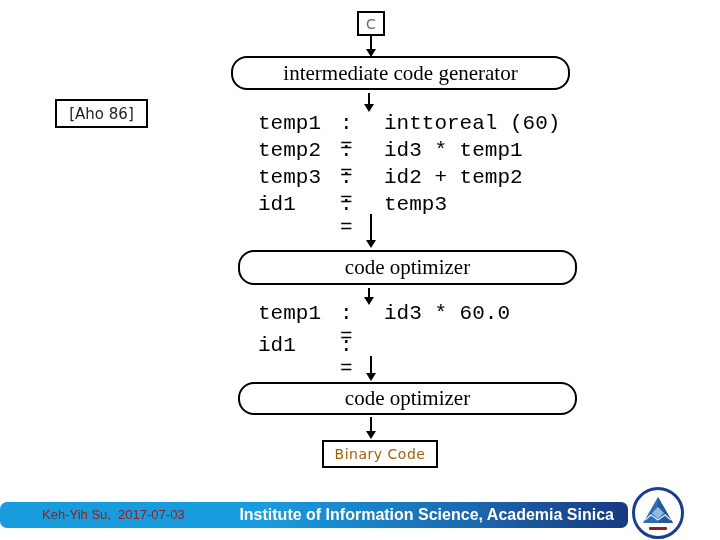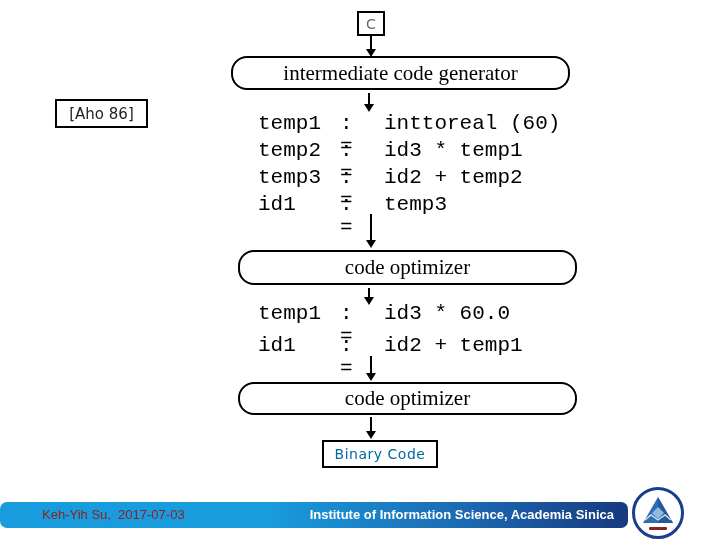--- a/index.html
+++ b/index.html
@@ -12,21 +12,21 @@
        display:flex;align-items:center;justify-content:center;}
   .serif-box{font-family:"Liberation Serif",serif;font-size:21px;color:#000;border-radius:16px;}
   .sans-box{font-family:"DejaVu Sans",sans-serif;}
 
   .c-box{left:357px;top:11px;width:28px;height:25px;font-family:"DejaVu Sans",sans-serif;
          font-size:14px;color:#666;}
   .stage1{left:231px;top:56px;width:339px;height:34px;}
   .aho{left:55px;top:99px;width:93px;height:29px;font-size:15px;color:#222;}
   .stage2{left:238px;top:250px;width:339px;height:35px;}
   .stage3{left:238px;top:382px;width:339px;height:33px;}
-  .binary{left:322px;top:440px;width:116px;height:28px;font-size:14px;color:#0369a1;
+  .binary{left:322px;top:440px;width:116px;height:28px;font-size:14px;color:#a16207;
           letter-spacing:0.5px;}
 
   
   .varrow{position:absolute;width:2px;background:#000;}
   .varrow::after{content:"";position:absolute;bottom:-8px;left:-4px;width:0;height:0;
                  border:5px solid transparent;border-top:8px solid #000;border-bottom:none;}
 
   
   .code{position:absolute;left:258px;font-family:Liberation Mono, monospace;
         font-size:21px;color:#000;}
@@ -35,21 +35,21 @@
   .code2 .code-row{height:32px;}
   .op{word-spacing:8px;}
 
   
   .footer-bar{position:absolute;left:0;top:502px;width:628px;height:26px;
       background:linear-gradient(to right,#199CDE 0%,#199CDE 42%,#1C68B0 75%,#17397F 100%);
       border-radius:7px;}
   .author{position:absolute;left:42px;top:0;height:26px;line-height:26px;
       font-family:"Liberation Sans",sans-serif;font-size:13px;color:#8B2222;white-space:pre;}
   .institute{position:absolute;right:14px;top:0;height:38px;line-height:26px;
-      font-family:"Liberation Sans",sans-serif;font-size:13px;font-weight:bold;color:#fff;}
+      font-family:"Liberation Sans",sans-serif;font-size:16px;font-weight:bold;color:#fff;}
 
   
   .logo{position:absolute;left:632px;top:487px;width:52px;height:52px;border-radius:50%;
         background:#fff;border:3px solid #1B3E8C;box-sizing:border-box;
         box-shadow:0 0 0 2px #ffffff;display:flex;flex-direction:column;
         align-items:center;justify-content:center;}
   .logo svg{display:block;}
   .logo-since{width:18px;height:3px;background:#8B2222;border-radius:1px;margin-top:1px;}
 </style>
 </head>
@@ -105,21 +105,20 @@
 
   <div class="code code2" style="top:302px;">
     <div class="code-row">
       <span>temp1</span>
       <span class="op">: =</span>
       <span>id3 * 60.0</span>
     </div>
     <div class="code-row">
       <span>id1</span>
       <span class="op">: =</span>
-      <span>id2 + temp1</span>
     </div>
   </div>
 
   <div class="varrow" style="left:370px;top:356px;height:17px;"></div>
 
   <div class="box serif-box stage3">
     <span>code optimizer</span>
   </div>
 
   <div class="varrow" style="left:370px;top:417px;height:14px;"></div>

